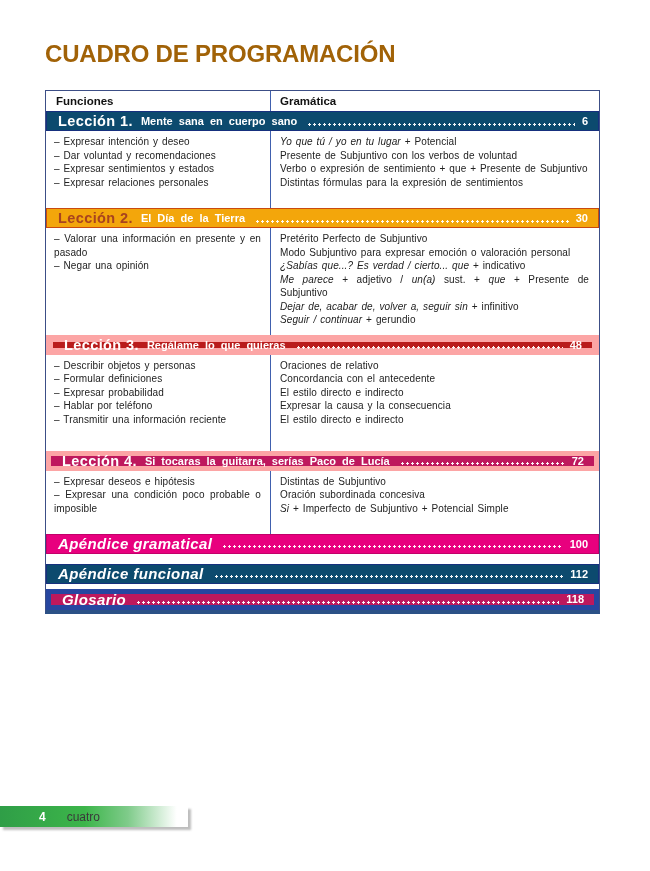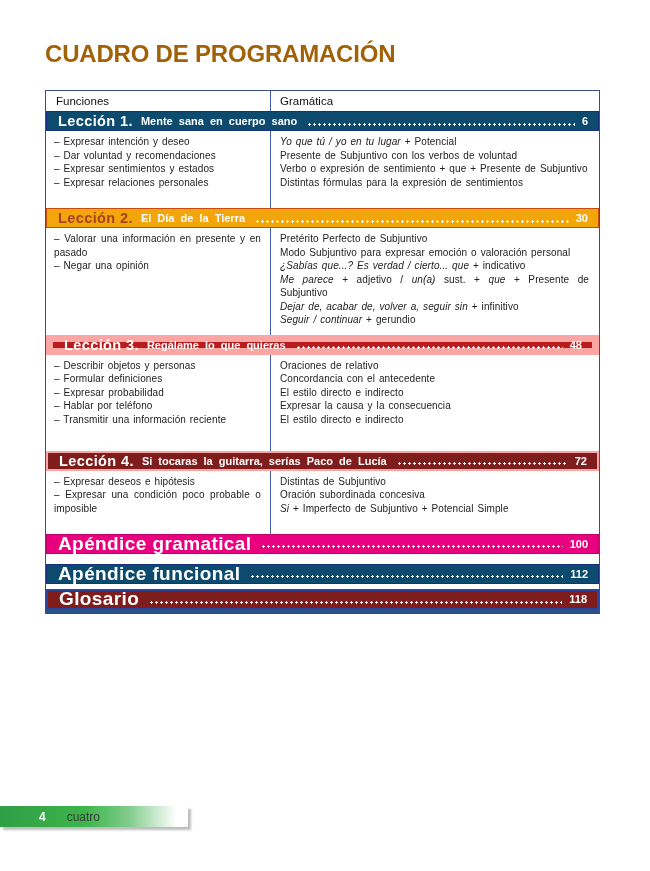--- a/index.html
+++ b/index.html
@@ -17,35 +17,35 @@
   .toc-table{
     position:absolute;left:45px;top:90px;width:555px;
     box-sizing:border-box;
     border:1px solid #3C4E86;
     border-bottom:4px solid #2B5186;
     background:#fff;
   }
   
   .col-header-row{display:flex;height:20px;box-sizing:border-box;}
   .col-header{
-    font-size:11.5px;font-weight:normal;color:#111;
+    font-size:11.5px;font-weight:bold;color:#111;
     display:flex;align-items:center;box-sizing:border-box;
     word-spacing:2px;
   }
   .col-header.funciones-h{width:225px;border-right:1.5px solid #4060AE;padding-left:10px;}
   .col-header.gramatica-h{flex:1;padding-left:9px;}
   
   .bar{
     display:flex;align-items:center;height:20px;box-sizing:border-box;
     padding:0 10px 0 11px;color:#fff;
   }
   .theme-blue{background:#0c4a6e;border:1px solid #16307E;}
   .theme-amber{background:#F3A60B;border:1px solid #C84A10;}
   .theme-orange{background:#b91c1c;border:7px solid #fca5a5;text-align:right;}
-  .theme-green{background:#7f1d1d;border:2px solid #fca5a5;}
+  .theme-green{background:#be185d;border:5px solid #fca5a5;}
   .theme-magenta{background:#E8007E;border:1px solid #C2006A;}
   .theme-amber .bar-label{color:#A8431F;}
   .bar-label{font-size:14.5px;font-weight:bold;letter-spacing:0.4px;margin-right:8px;white-space:nowrap;}
   .bar-subtitle{font-size:11px;font-weight:bold;word-spacing:3px;margin-right:8px;white-space:nowrap;}
   .leader{
     flex:1;height:3px;align-self:center;margin:6px 7px 0 2px;
     background-image:radial-gradient(circle, rgba(255,255,255,0.95) 1.1px, rgba(255,255,255,0) 1.4px);
     background-size:5px 3px;background-position:0 50%;background-repeat:repeat-x;
   }
   .bar-page{font-size:11px;font-weight:bold;white-space:nowrap;}
@@ -60,21 +60,21 @@
     margin:0;font-size:10px;line-height:13.5px;color:#222;
     text-align:justify;word-spacing:1px;letter-spacing:0.1px;
   }
   .it{font-style:italic;}
   .lesson:nth-child(1) .lesson-content{min-height:77px;}
   .lesson:nth-child(2) .lesson-content{min-height:105px;}
   .lesson:nth-child(3) .lesson-content{min-height:96px;}
   .lesson:nth-child(4) .lesson-content{min-height:63px;}
   
   .appendix-bar{height:20px;}
-  .appendix-bar .bar-label{font-size:19px;}
+  .appendix-bar .bar-label{font-size:15px;font-style:italic;}
   .appendix-bar.theme-green{border-color:#2746A0;height:21px;}
   .appendix-bar:nth-child(2){margin-top:10px;}
   .appendix-bar:nth-child(3){margin-top:5px;}
   
   .footer-bar{
     position:absolute;left:0;top:806px;width:188px;height:21px;
     background:linear-gradient(to right,#2f9e47 0%,#3CB54A 45%,#7fcb8a 68%,#ffffff 94%);
     box-shadow:3px 3px 2px rgba(110,110,110,0.45);
     display:flex;align-items:center;
   }

